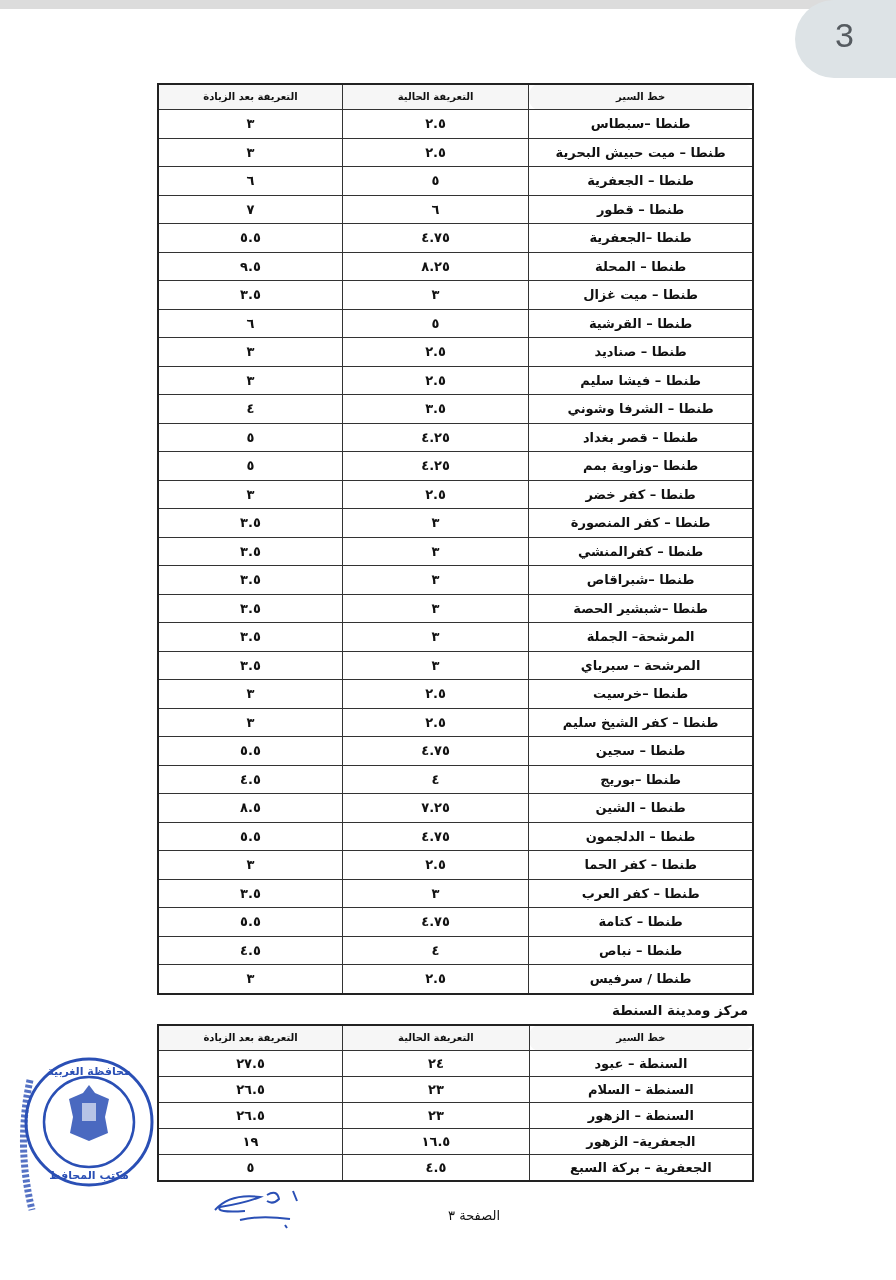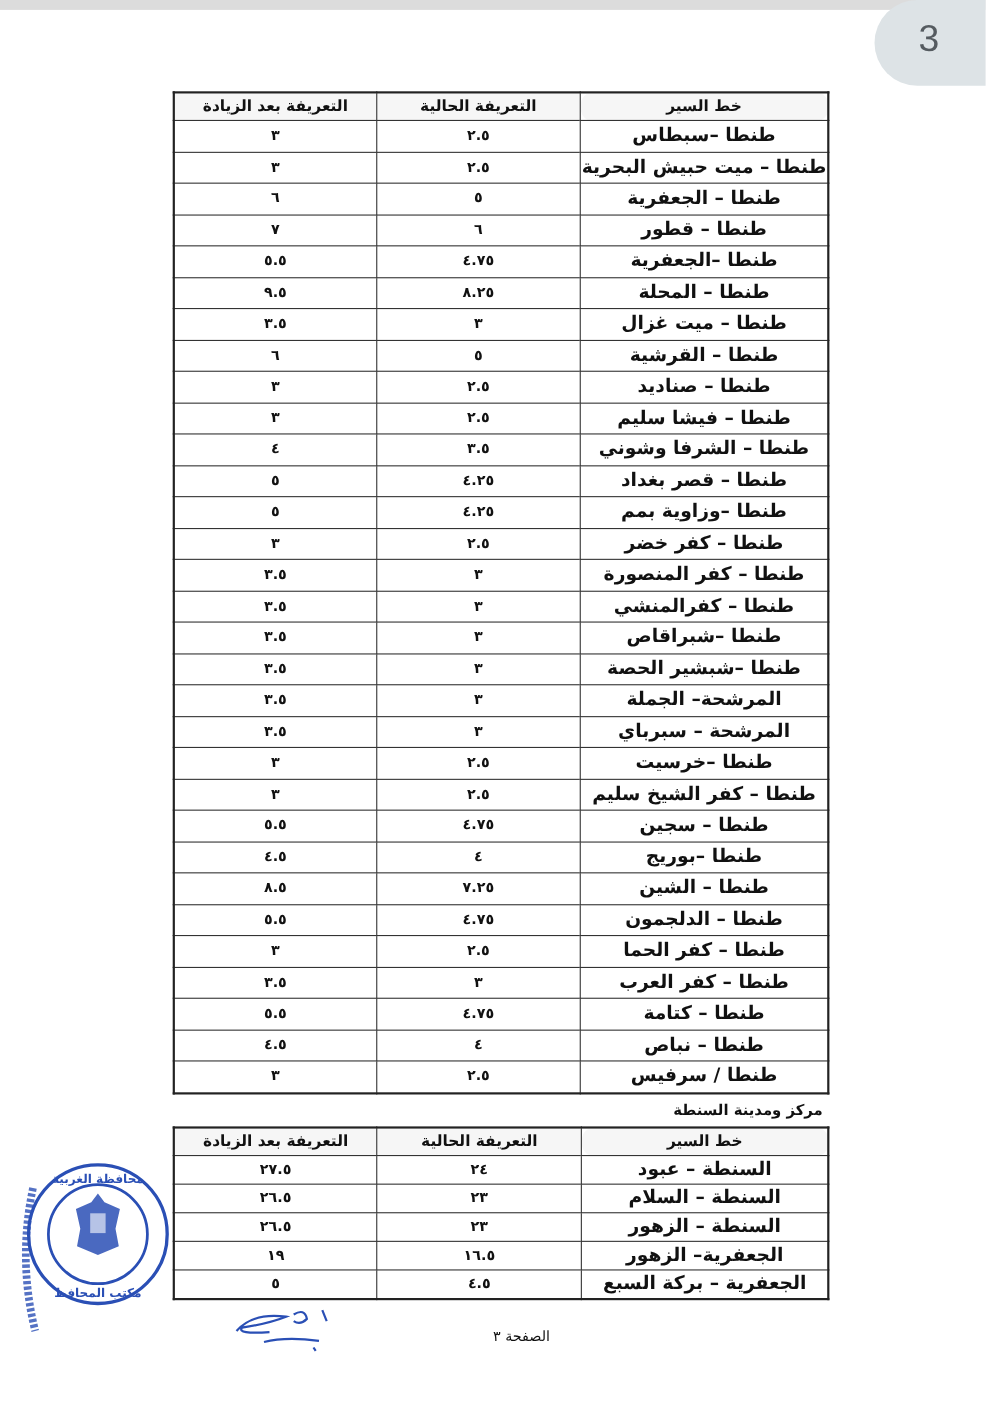--- a/index.html
+++ b/index.html
@@ -23,22 +23,22 @@
   }
   table.tariff {
     position: absolute; border-collapse: collapse; direction: rtl;
     border: 2px solid #222;
   }
   table.tariff td, table.tariff th {
     border: 1.5px solid #333; padding: 0; text-align: center;
     font-size: 13px; font-weight: bold; line-height: 1;
     white-space: nowrap; overflow: hidden;
   }
-  table.tariff th { background: #f6f6f6; font-weight: bold; font-size: 14px; }
-  table.tariff td.route { font-size: 17px; }
+  table.tariff th { background: #f6f6f6; font-weight: bold; font-size: 10px; }
+  table.tariff td.route { font-size: 13px; }
   #table1 { left: 157px; top: 83px; width: 597px; }
   #table1 th { height: 24px; }
   #table1 td { height: 27.5px; }
   #table2 { left: 157px; top: 1024px; width: 597px; }
   #table2 th { height: 24px; }
   #table2 td { height: 25px; }
   .col-route { width: 224px; border-radius: 11px; }
   .col-cur { width: 188px; }
   .col-new { width: 185px; }
   .section-title {

